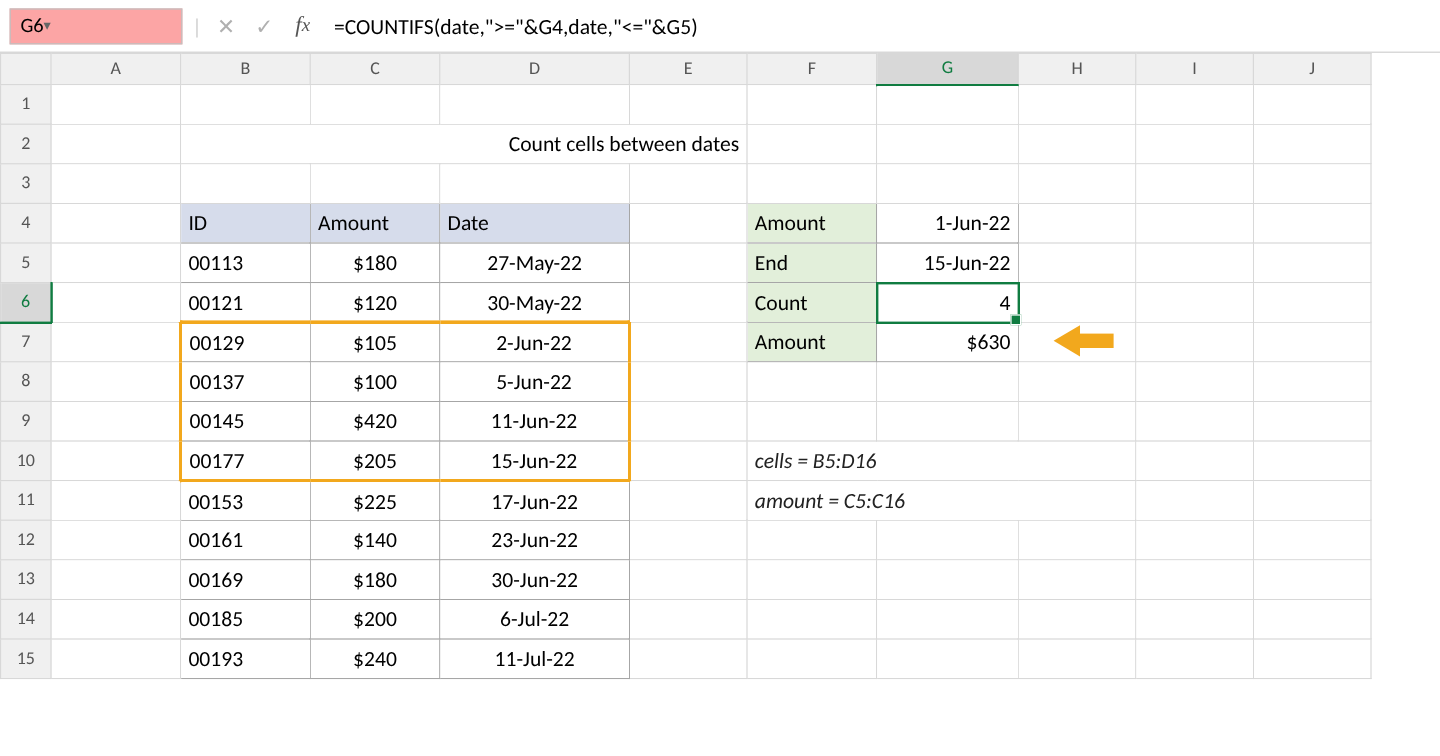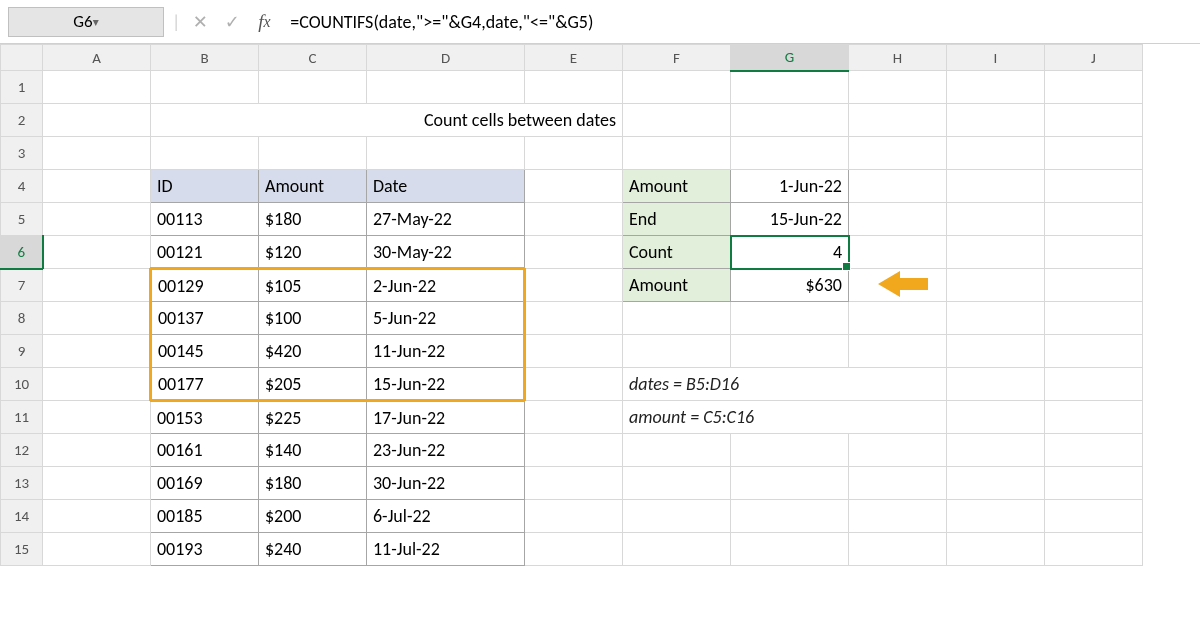--- a/index.html
+++ b/index.html
@@ -13,29 +13,29 @@
   }
   .fbar {
     display: flex;
     align-items: center;
     height: 44px;
     border-bottom: 1px solid #d0d0d0;
     padding: 0 8px;
     gap: 8px;
   }
   .namebox {
-    width: 156px;
+    width: 144px;
     height: 30px;
     border: 1px solid #c0c0c0;
-    background: #e5e5e5;
+    background: #fca5a5;
     display: flex;
     align-items: center;
     padding: 0 8px;
     font-size: 17px;
-    justify-content: center;
+    justify-content: flex-start;
   }
   .namebox .chev { color: #666; font-size: 12px; }
   .dbar { color: #d0d0d0; }
   .tbtn {
     width: 24px; height: 24px;
     display: flex; align-items: center; justify-content: center;
     color: #b0b0b0;
     font-size: 18px;
   }
   .fx-it { font-style: italic; font-family: 'Times New Roman', serif; font-size: 19px; color: #555;}
@@ -86,21 +86,21 @@
   .w-A { width: 108px; }
   .w-B { width: 108px; }
   .w-C { width: 108px; }
   .w-D { width: 158px; }
   .w-E { width: 98px; }
   .w-F { width: 108px; }
   .w-G { width: 118px; }
   .w-H { width: 98px; }
   .w-I { width: 98px; }
   .w-J { width: 98px; }
-  .ar { text-align: left; }
+  .ar { text-align: center; }
   .al { text-align: left; }
   .hdr {
     background: #d6dceb !important;
     border: 1px solid #a6a6a6 !important;
     font-weight: bold;
     margin-top: 42px;
   }
   .tbl {
     border: 1px solid #a6a6a6 !important;
   }
@@ -308,21 +308,21 @@
           <td></td>
           <td></td>
   </tr>
   <tr>
     <th class="rowh">10</th>
     <td></td>
     <td class="tbl al hl-bot hl-left">00177</td>
     <td class="tbl ar hl-bot">$205</td>
     <td class="tbl ar hl-bot hl-right">15-Jun-22</td>
     <td></td>
-    <td colspan="3" class="al note">dates = B5:D16</td>
+    <td colspan="3" class="al note">cells = B5:D16</td>
     <td></td>
           <td></td>
   </tr>
   <tr>
     <th class="rowh">11</th>
     <td></td>
     <td class="tbl al">00153</td>
     <td class="tbl ar">$225</td>
     <td class="tbl ar">17-Jun-22</td>
     <td></td>

